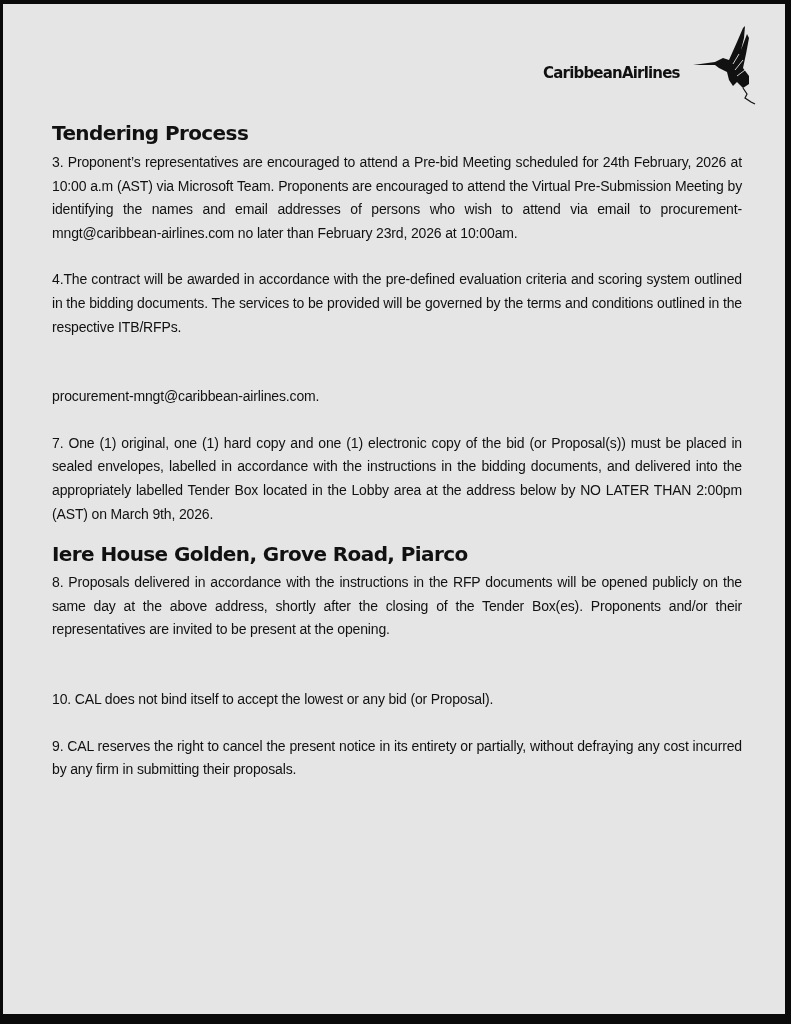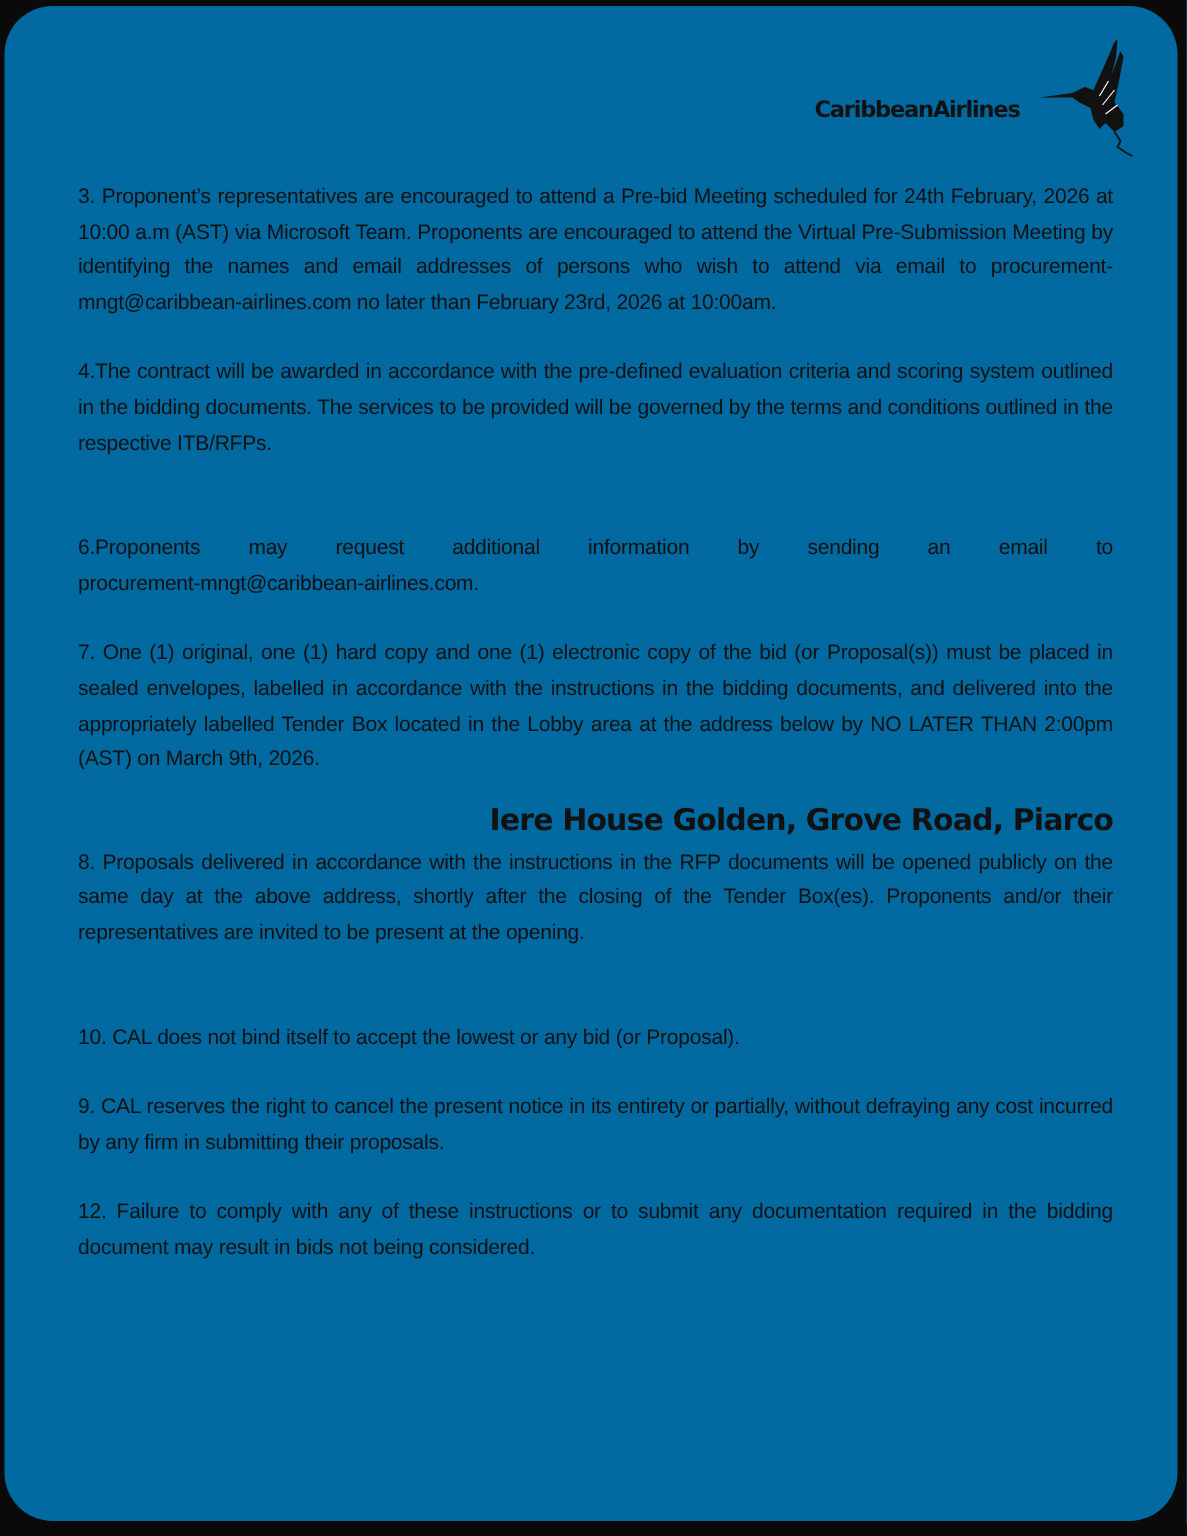--- a/index.html
+++ b/index.html
@@ -4,22 +4,21 @@
 <style>
   html, body { margin: 0; padding: 0; }
   body {
     width: 791px; height: 1024px; overflow: hidden;
     background: #0a0a0a;
     position: relative;
   }
   .page {
     position: absolute;
     left: 3px; top: 4px; right: 6px; bottom: 10px;
-    background: #0369a1;
-    border-radius: 32px;
+    background: #e5e5e5;
   }
   .logo {
     position: absolute;
     left: 540px; top: 20px;
     width: 215px; height: 84px;
   }
   .logo-text {
     position: absolute;
     left: 0; top: 40px;
     font-family: "DejaVu Sans", sans-serif;
@@ -50,54 +49,53 @@
   }
   p {
     margin: 0;
     font-size: 14px;
     line-height: 23.6px;
     text-align: justify;
     letter-spacing: -0.15px;
   }
   .gap { height: 23px; }
   #h-tender { margin-bottom: 4px; }
-  #h-address { margin-top: 14px; margin-bottom: 3px; text-align: right; }
+  #h-address { margin-top: 14px; margin-bottom: 3px; }
   .p6 { text-align-last: justify; }
   .p6 .line2 { display:block; text-align:center; text-align-last:left; }
 </style>
 </head>
 <body>
 
 <div class="page">
 
   <div class="logo">
     <span class="logo-text">CaribbeanAirlines</span>
     <svg class="logo-bird" viewBox="0 0 68 82">
       <path d="M0 41 L22 38 L30 34 L36 36 L44 18 L50 4 L52 2 L51 14 L48 26 L54 10 L56 14 L53 30 L50 44 L56 52 L56 60 L50 64 L44 58 L40 62 L36 56 L34 48 L26 44 L22 41 Z" fill="#111"></path>
       <path d="M50 64 L54 70 L52 74 L58 78 L62 80" stroke="#111" stroke-width="1.2" fill="none"></path>
       <path d="M40 40 L46 30 M42 46 L50 36 M44 52 L52 46" stroke="#fff" stroke-width="0.8" fill="none"></path>
     </svg>
   </div>
 
   <div class="content">
+    <h2 id="h-tender">Tendering Process</h2>
     <p>3. Proponent’s representatives are encouraged to attend a Pre-bid Meeting scheduled for 24th February, 2026 at 10:00 a.m (AST) via Microsoft Team. Proponents are encouraged to attend the Virtual Pre-Submission Meeting by identifying the names and email addresses of persons who wish to attend via email to procurement-mngt@caribbean-airlines.com no later than February 23rd, 2026 at 10:00am.</p>
     <div class="gap"></div>
     <p>4.The contract will be awarded in accordance with the pre-defined evaluation criteria and scoring system outlined in the bidding documents. The services to be provided will be governed by the terms and conditions outlined in the respective ITB/RFPs.</p>
     <div class="gap"></div>
     <div class="gap"></div>
     <p class="p6">
-      <span>6.Proponents may request additional information by sending an email to</span>
       <span class="line2">procurement-mngt@caribbean-airlines.com.</span>
     </p>
     <div class="gap"></div>
     <p>7. One (1) original, one (1) hard copy and one (1) electronic copy of the bid (or Proposal(s)) must be placed in sealed envelopes, labelled in accordance with the instructions in the bidding documents, and delivered into the appropriately labelled Tender Box located in the Lobby area at the address below by NO LATER THAN 2:00pm (AST) on March 9th, 2026.</p>
 
     <h2 id="h-address">Iere House Golden, Grove Road, Piarco</h2>
     <p>8. Proposals delivered in accordance with the instructions in the RFP documents will be opened publicly on the same day at the above address, shortly after the closing of the Tender Box(es). Proponents and/or their representatives are invited to be present at the opening.</p>
     <div class="gap"></div>
     <div class="gap"></div>
     <p>10. CAL does not bind itself to accept the lowest or any bid (or Proposal).</p>
     <div class="gap"></div>
     <p>9. CAL reserves the right to cancel the present notice in its entirety or partially, without defraying any cost incurred by any firm in submitting their proposals.</p>
     <div class="gap"></div>
-    <p>12. Failure to comply with any of these instructions or to submit any documentation required in the bidding document may result in bids not being considered.</p>
   </div>
 </div>
 
 </body></html>

